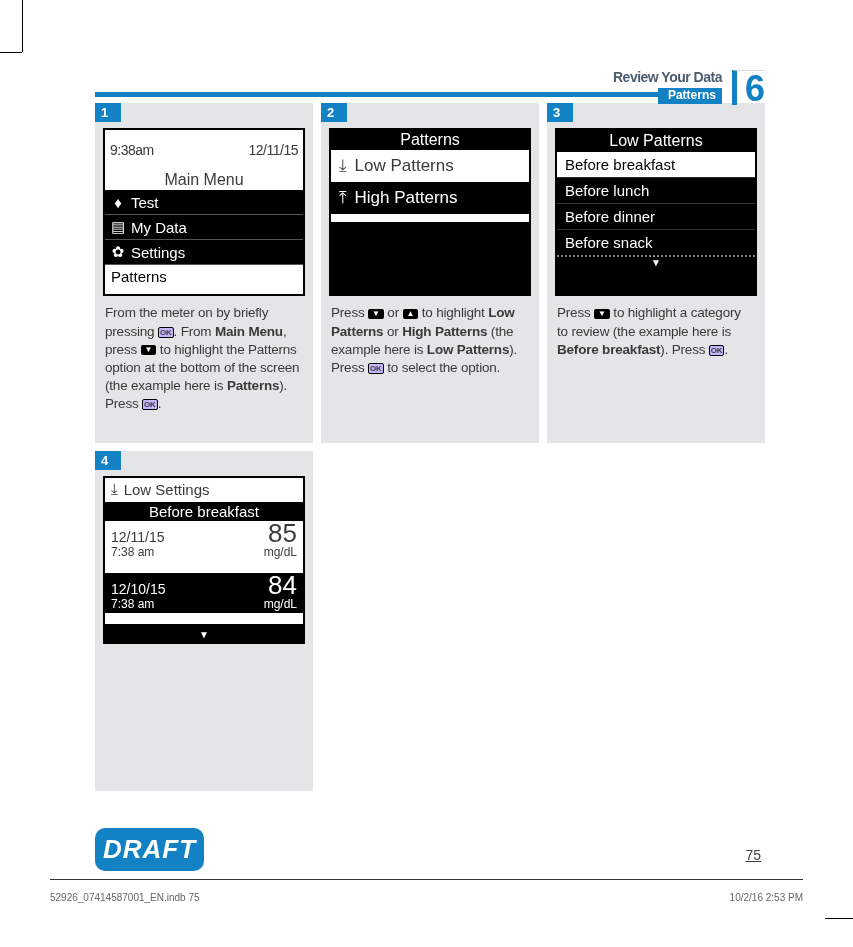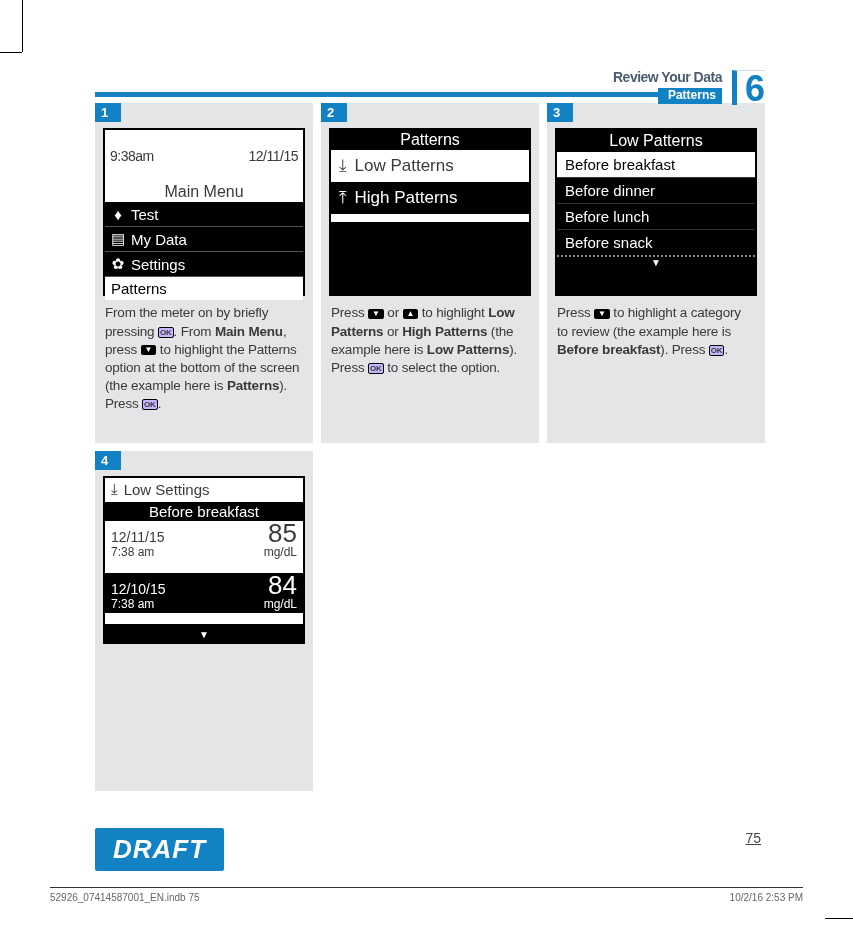--- a/index.html
+++ b/index.html
@@ -91,21 +91,21 @@
 .s-row {
   display: flex;
   align-items: center;
   font-size: 15px;
   padding: 3px 6px;
 }
 .s-header {
   display: flex;
   justify-content: space-between;
   font-size: 14px;
-  padding: 18px 5px;
+  padding: 12px 5px;
   letter-spacing: -0.5px;
 }
 .s-title {
   text-align: center;
   font-size: 16px;
   padding: 1px 0;
   border-bottom: 1px solid #000;
 }
 .s-inv {
   background: #000;
@@ -188,43 +188,43 @@
 
 .draft {
   position: absolute;
   bottom: 76px;
   left: 95px;
   background: #1282c4;
   color: #fff;
   font-weight: 700;
   font-style: italic;
   font-size: 26px;
-  padding: 6px 18px;
-  border-radius: 2px;
+  padding: 6px 8px;
+  border-radius: 10px;
   letter-spacing: 1px;
 }
 .page-num {
   position: absolute;
-  bottom: 101px;
+  bottom: 84px;
   right: 92px;
   font-size: 14px;
   color: #444;
   text-decoration: underline;
 }
 .footer {
   position: absolute;
   bottom: 44px;
   left: 50px;
   right: 50px;
   display: flex;
   justify-content: space-between;
   font-size: 10px;
   color: #666;
   border-top:1px solid #333;
-  padding-top:4px;
+  padding-top:12px;
 }
 .crop-tl { position:absolute; top:52px; left:0; width:22px; border-top:1px solid #000;}
 .crop-tlv { position:absolute; top:0; left:22px; height:52px; border-left:1px solid #000;}
 .crop-br { position:absolute; bottom:28px; right:0; width:28px; border-top:1px solid #000;}
 </style>
 </head>
 <body>
 
 <div class="crop-tl"></div>
 <div class="crop-tlv"></div>
@@ -294,22 +294,22 @@
         <span>Press </span><span class="btn-arrow">▼</span><span> or </span><span class="btn-arrow">▲</span><span> to highlight </span><b>Low Patterns</b><span> or </span><b>High Patterns</b><span> (the example here is </span><b>Low Patterns</b><span>). Press </span><span class="btn-ok">OK</span><span> to select the option.</span>
       </div>
     </div>
 
     <div class="step">
       <div class="step-num">3</div>
       <div class="screen-wrap">
         <div class="screen" style="background:#000;">
           <div class="s3-header">Low Patterns</div>
           <div class="s3-item s3-sel">Before breakfast</div>
+          <div class="s3-item">Before lunch</div>
           <div class="s3-item">Before dinner</div>
-          <div class="s3-item">Before lunch</div>
           <div class="s3-item" style="border-bottom:2px dotted #888;">Before snack</div>
           <div style="color:#fff;text-align:center;font-size:10px;">▼</div>
         </div>
       </div>
       <div class="cap">
         <span>Press </span><span class="btn-arrow">▼</span><span> to highlight a category to review (the example here is </span><b>Before breakfast</b><span>). Press </span><span class="btn-ok">OK</span><span>.</span>
       </div>
     </div>
 
     <div class="step">

